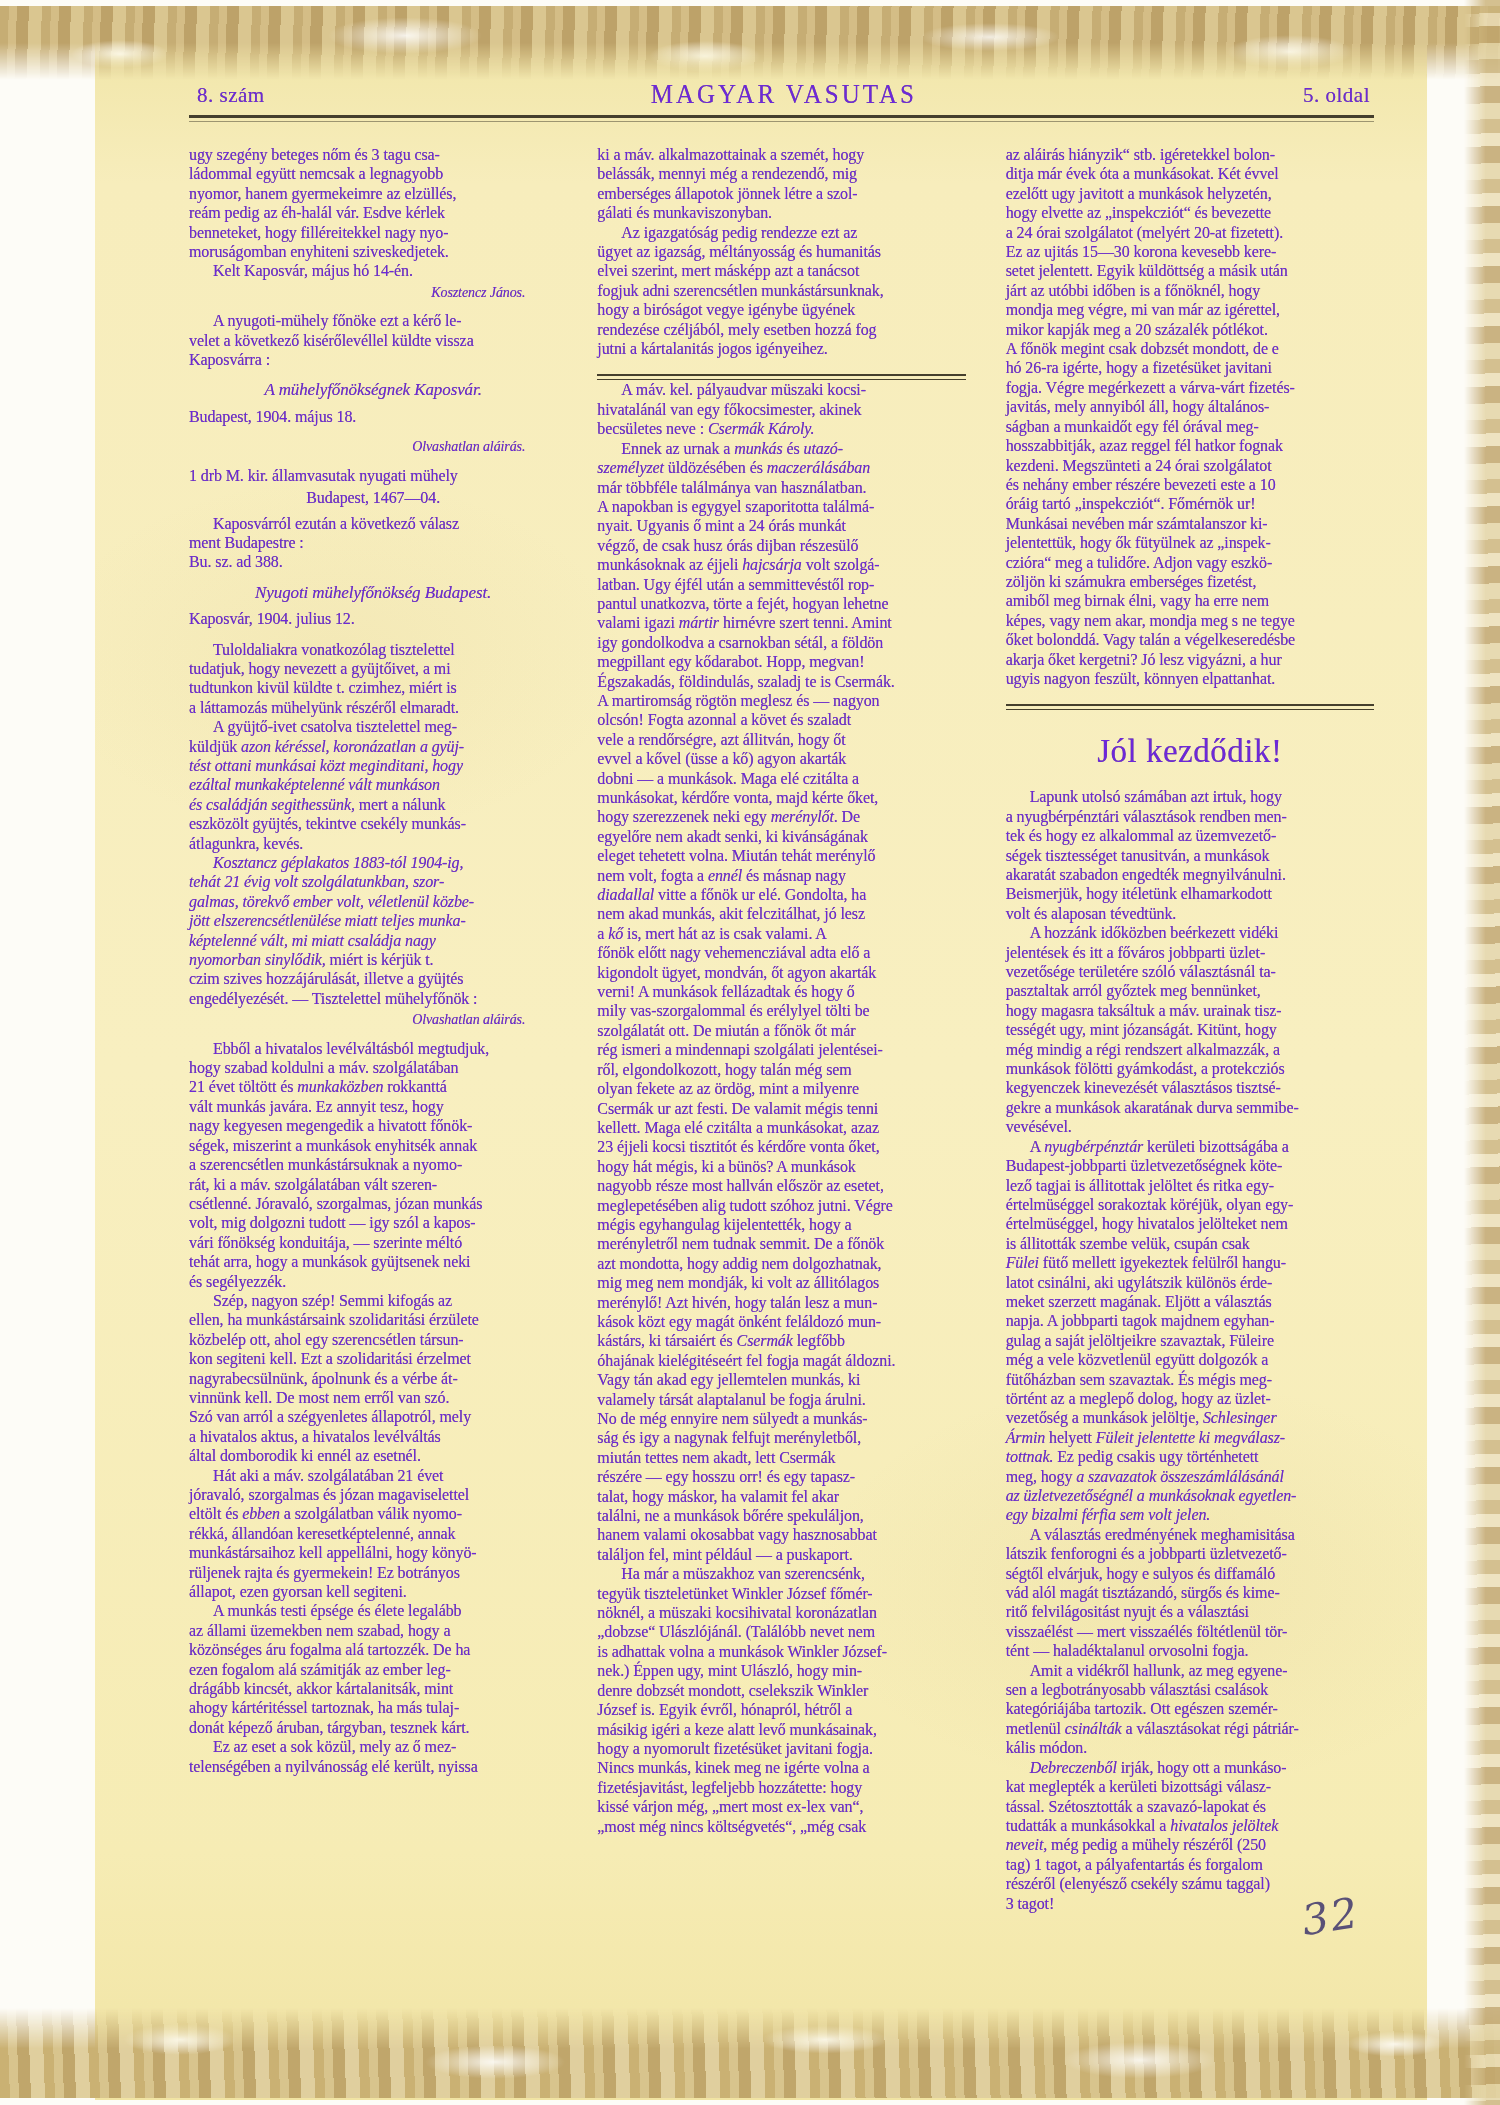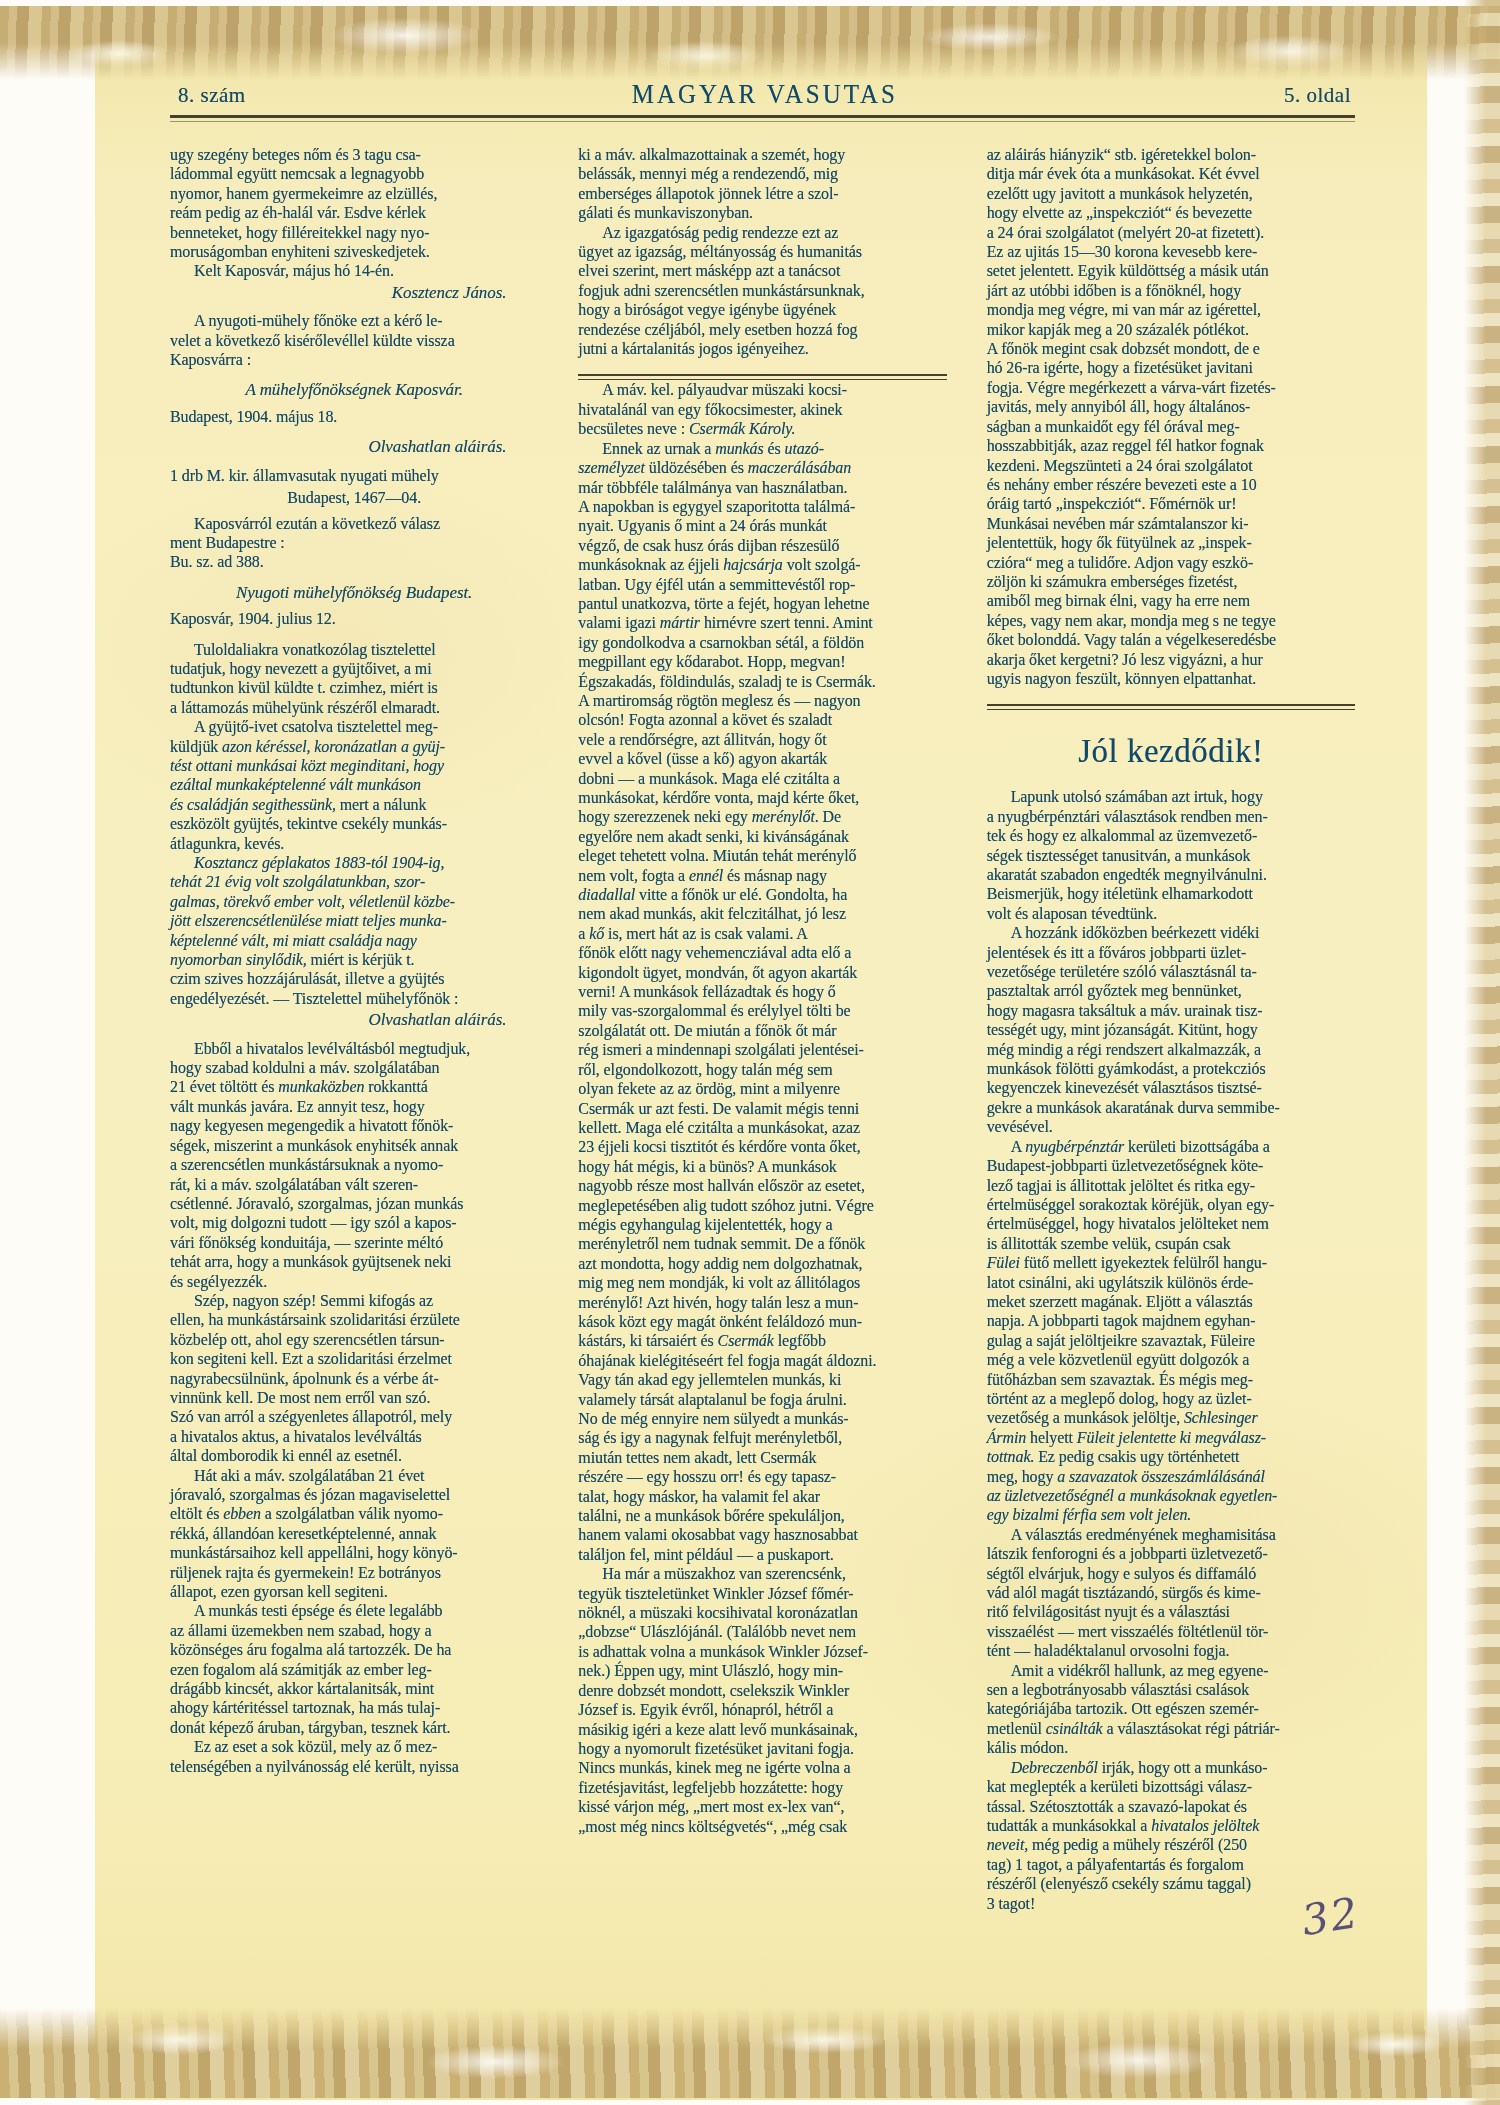--- a/index.html
+++ b/index.html
@@ -42,32 +42,32 @@
     -webkit-mask-image:linear-gradient(0deg,#000 0 55%,rgba(0,0,0,0) 100%);
     mask-image:linear-gradient(0deg,#000 0 55%,rgba(0,0,0,0) 100%);
   }
   .edge-right{
     position:absolute;right:0;top:0;width:36px;height:100%;opacity:.85;
     background:repeating-linear-gradient(178deg,#cdb67f 0 14px,#ecdfb8 14px 27px,#c2a76e 27px 44px,#e4d5a6 44px 60px);
     -webkit-mask-image:linear-gradient(270deg,#000 0 40%,rgba(0,0,0,0) 100%);
     mask-image:linear-gradient(270deg,#000 0 40%,rgba(0,0,0,0) 100%);
   }
   
-  .content{position:absolute;left:170px;top:80px;width:1185px;color:#0c4a6e;
+  .content{position:absolute;left:189px;top:80px;width:1185px;color:#6d28d9;
            text-shadow:0 0 .45px rgba(59,53,38,.55);}
   .masthead{display:flex;justify-content:space-between;align-items:flex-end;padding:0 4px 7px 8px;}
   .issue,.page-no{font-size:21px;letter-spacing:.5px;}
   .np-title{font-size:25px;letter-spacing:3px;transform:scaleY(1.08);}
   .masthead-rule{height:3px;border-top:3px solid #453f2d;box-shadow:0 1px 0 rgba(69,63,45,.5);}
   .columns{display:flex;gap:40px;margin-top:24px;}
   .col{width:375px;font-size:16px;line-height:19.4px;letter-spacing:-.1px;text-align:left;}
   .col p{margin:0;white-space:pre-line;}
   p.body{text-indent:24px;}
   p.body-noindent{text-indent:0;}
-  p.sig{text-align:right;font-style:italic;padding-right:32px;margin:2px 0 9px;font-size:17px;}
+  p.sig{text-align:right;font-style:italic;padding-right:32px;margin:2px 0 9px;font-size:14px;}
   p.center-italic{text-align:center;font-style:italic;margin:11px 0 7px;font-size:17px;}
   p.center{text-align:center;margin:3px 0 6px;}
   p.right-date{padding-right:20px;margin:3px 0 11px;}
   .rule{height:3px;border-top:2px solid #453f2d;border-bottom:1px solid #453f2d;margin:16px 0 0;}
   h2.headline{font-weight:normal;font-size:33px;line-height:38px;text-align:center;
               margin:22px 0 17px;letter-spacing:.5px;}
   .handwritten{
     position:absolute;left:1302px;top:1892px;font-size:42px;font-style:italic;
     color:#5a5177;transform:rotate(-9deg);letter-spacing:2px;text-shadow:none;
     font-family:"DejaVu Serif",serif;

